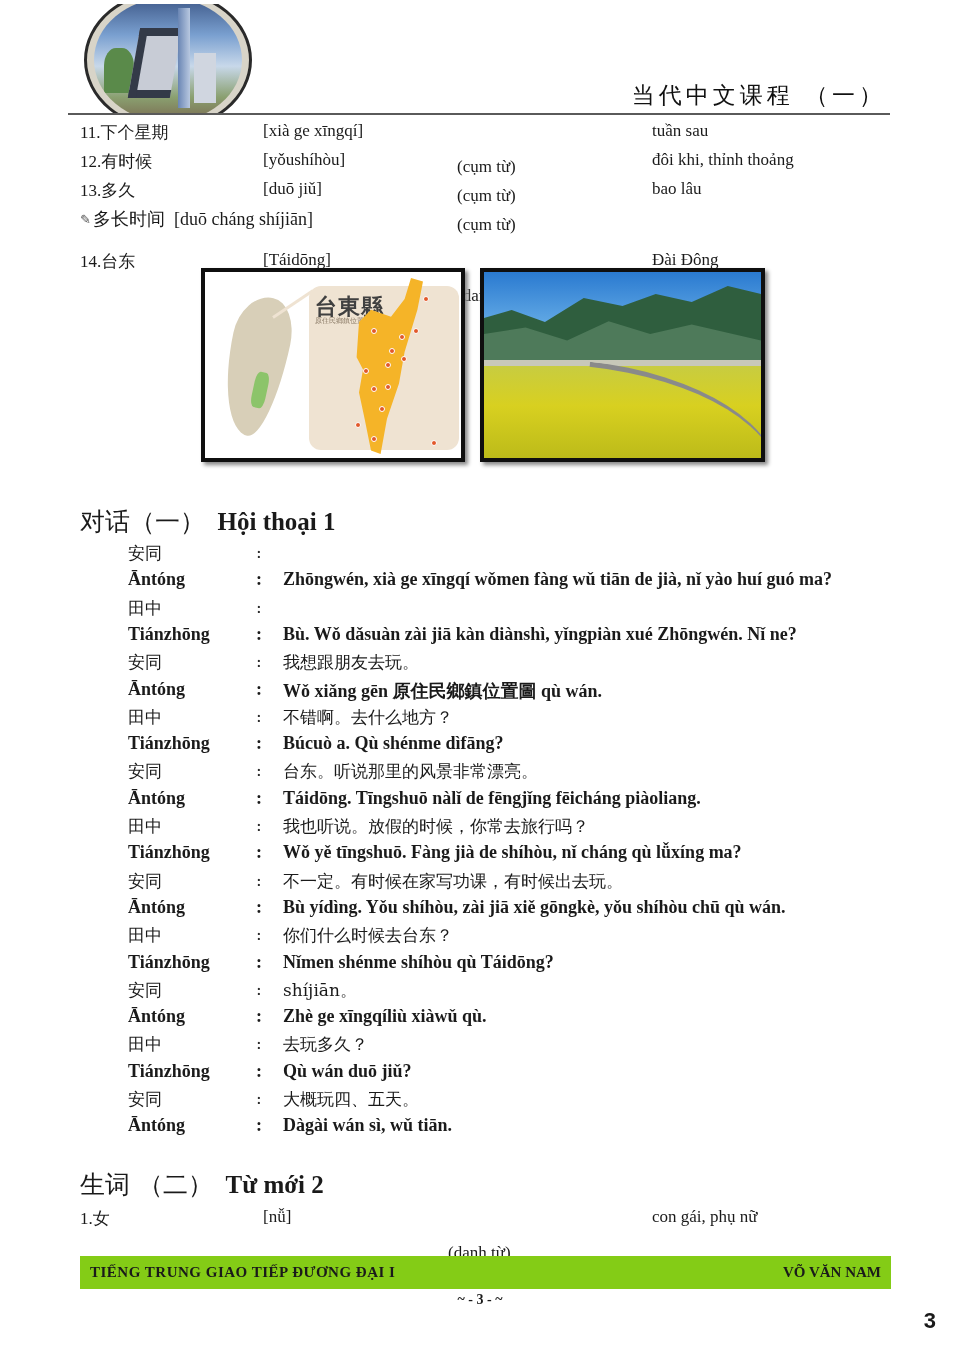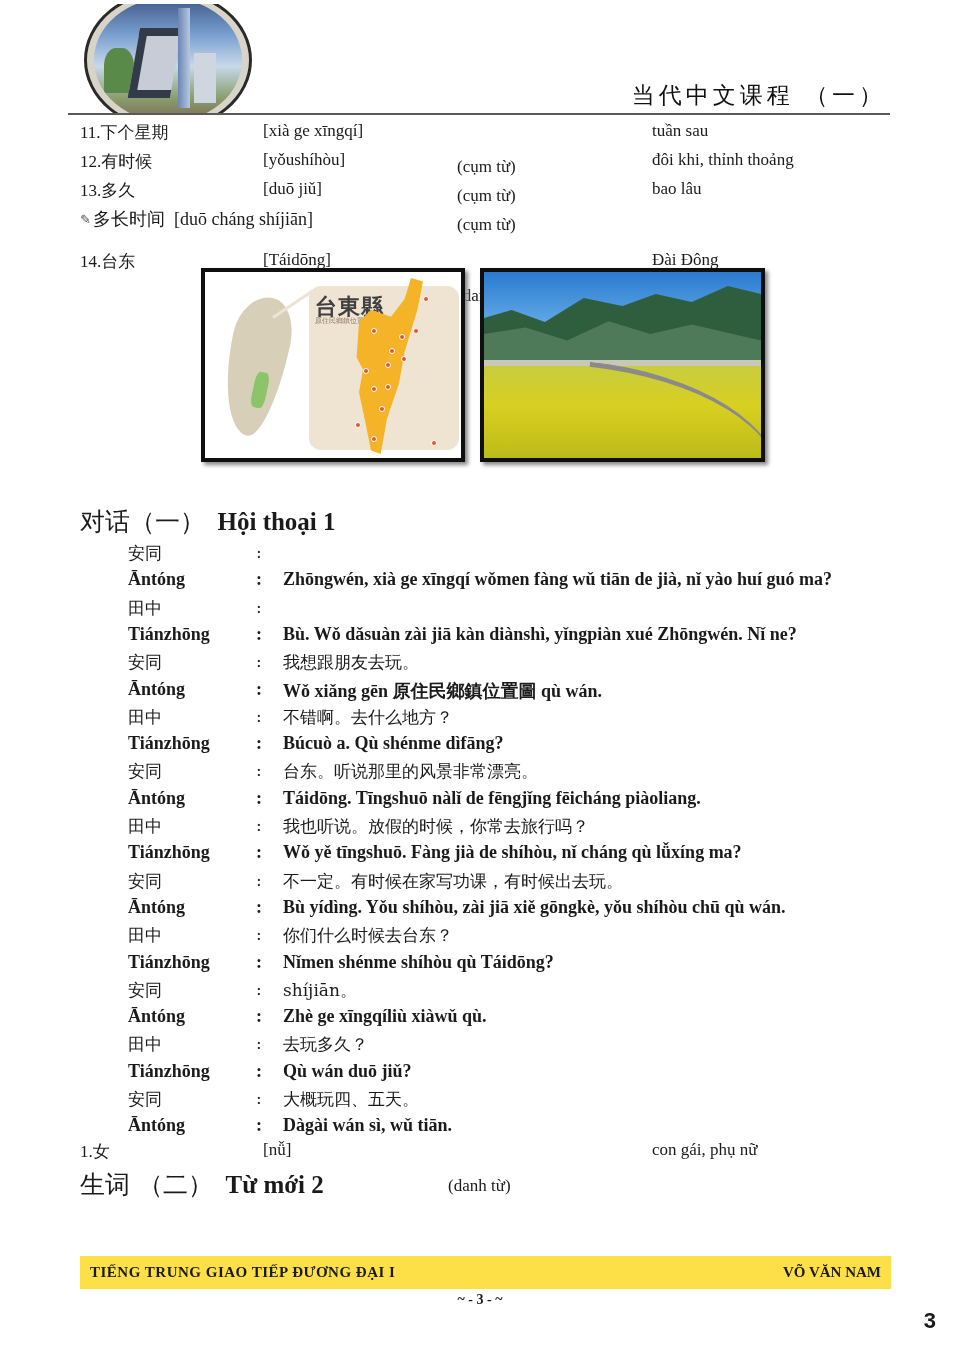--- a/index.html
+++ b/index.html
@@ -59,21 +59,21 @@
 
   
   .dlg-row { position: absolute; left: 80px; width: 820px; height: 27px; font-size: 18px; margin-left: 48px; }
   .dlg-row .spk { position: absolute; left: 0; top: 0; white-space: nowrap; }
   .dlg-row .colon { position: absolute; left: 128px; top: 0; }
   .dlg-row .txt { position: absolute; left: 155px; top: 0; white-space: nowrap; }
   .dlg-row.zh { font-family: "DejaVu Serif", serif; font-size: 17px; }
   .dlg-row.py { font-weight: bold; }
 
   
-  .footer-bar { position: absolute; left: 80px; top: 1256px; width: 811px; height: 33px; background: #fde047; }
+  .footer-bar { position: absolute; left: 80px; top: 1256px; width: 811px; height: 33px; background: #84cc16; }
   .footer-left { position: absolute; left: 10px; top: 8px; font-size: 15px; font-weight: bold; letter-spacing: 0.5px; white-space: nowrap; }
   .footer-right { position: absolute; right: 10px; top: 8px; font-size: 15px; font-weight: bold; white-space: nowrap; }
   .page-center { position: absolute; left: 0; width: 960px; top: 1292px; text-align: center; font-size: 14px; font-weight: bold; }
   .page-corner { position: absolute; right: 24px; top: 1308px; font-family: "Liberation Sans", sans-serif; font-size: 22px; font-weight: bold; }
 </style>
 </head>
 <body>
 
 <div class="logo">
   <div class="logo-ring"></div>
@@ -258,21 +258,21 @@
     <div class="dlg-row py" style="top: 1115px;">
       <span class="spk">Āntóng</span>
       <span class="colon">:</span>
       <span class="txt">Dàgài wán sì, wǔ tiān.</span>
     </div>
   </div>
 
 <div class="section-h" style="top:1168px">
   <span class="zh">生词 （二）</span>&nbsp;&nbsp;<span class="vi">Từ mới 2</span>
 </div>
-<div class="vocab-row" style="top:1140px">
+<div class="vocab-row" style="top:1207px">
   <span class="c1">1.女</span>
   <span class="c2">[nǚ]</span>
   <span class="c3" style="left:368px">(danh từ)</span>
   <span class="c4">con gái, phụ nữ</span>
 </div>
 
 <div class="footer-bar">
   <span class="footer-left">TIẾNG TRUNG GIAO TIẾP ĐƯƠNG ĐẠI I</span>
   <span class="footer-right">VÕ VĂN NAM</span>
 </div>

